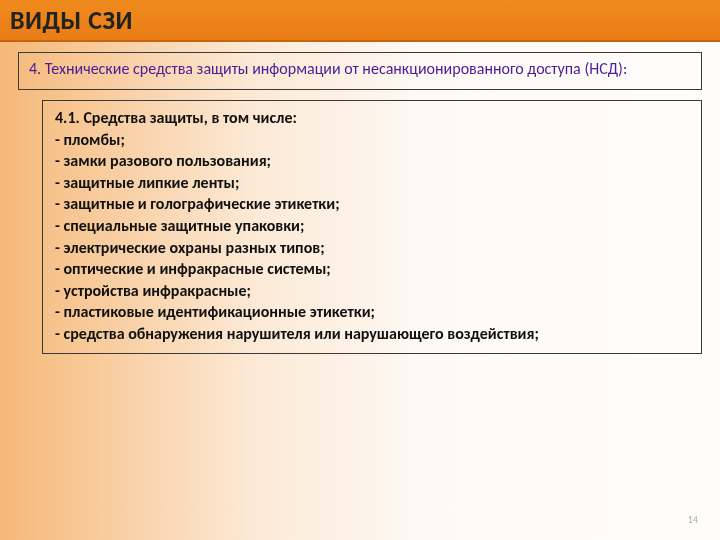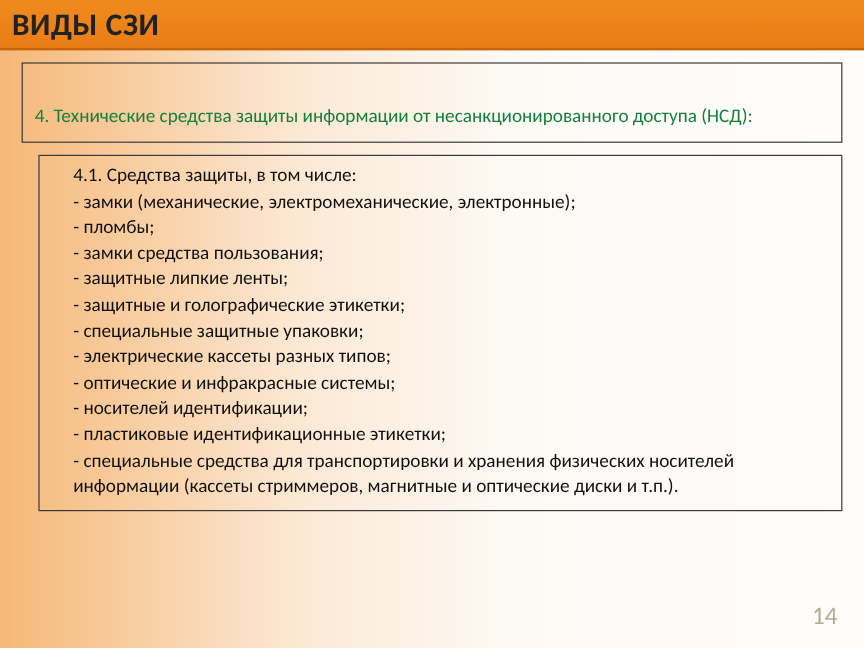--- a/index.html
+++ b/index.html
@@ -29,72 +29,71 @@
       padding: 10px 18px 0 18px;
     }
     .box-intro {
       border: 1px solid #3a3a3a;
       padding: 6px 10px 10px 10px;
       margin-bottom: 10px;
       background: transparent;
     }
     .intro-text {
       font-size: 16px;
-      color: #15803d;
+      color: #4c1d95;
       text-align: justify;
       line-height: 1.25;
-      margin-top: 29px;
     }
     .box-list {
       border: 1px solid #3a3a3a;
-      padding: 6px 10px 8px 28px;
-      margin-left: 14px;
+      padding: 6px 10px 8px 12px;
+      margin-left: 24px;
       background: transparent;
+      font-weight: bold;
     }
     .list-heading {
       font-size: 16px;
       color: #111;
       line-height: 1.35;
     }
     .list-item {
       font-size: 16px;
       color: #111;
       line-height: 1.35;
     }
     .page-number {
       position: absolute;
       right: 22px;
       bottom: 14px;
-      font-size: 21px;
+      font-size: 10px;
       color: #b8a996;
     }
   </style>
 </head>
 <body>
 
 <div class="title-bar">
   <div class="title-text">ВИДЫ СЗИ</div>
 </div>
 
 <div class="content-area">
 
   <div class="box-intro">
     <div class="intro-text">4. Технические средства защиты информации от несанкционированного доступа (НСД):</div>
   </div>
 
   <div class="box-list">
     <div class="list-heading">4.1. Средства защиты, в том числе:</div>
-    <div class="list-item">- замки (механические, электромеханические, электронные);</div>
     <div class="list-item">- пломбы;</div>
-    <div class="list-item">- замки средства пользования;</div>
+    <div class="list-item">- замки разового пользования;</div>
     <div class="list-item">- защитные липкие ленты;</div>
     <div class="list-item">- защитные и голографические этикетки;</div>
     <div class="list-item">- специальные защитные упаковки;</div>
-    <div class="list-item">- электрические кассеты разных типов;</div>
+    <div class="list-item">- электрические охраны разных типов;</div>
     <div class="list-item">- оптические и инфракрасные системы;</div>
-    <div class="list-item">- носителей идентификации;</div>
+    <div class="list-item">- устройства инфракрасные;</div>
     <div class="list-item">- пластиковые идентификационные этикетки;</div>
-    <div class="list-item">- специальные средства для транспортировки и хранения физических носителей информации (кассеты стриммеров, магнитные и оптические диски и т.п.).</div>
+    <div class="list-item">- средства обнаружения нарушителя или нарушающего воздействия;</div>
   </div>
 
 </div>
 
 <div class="page-number">14</div>
 
 </body></html>

